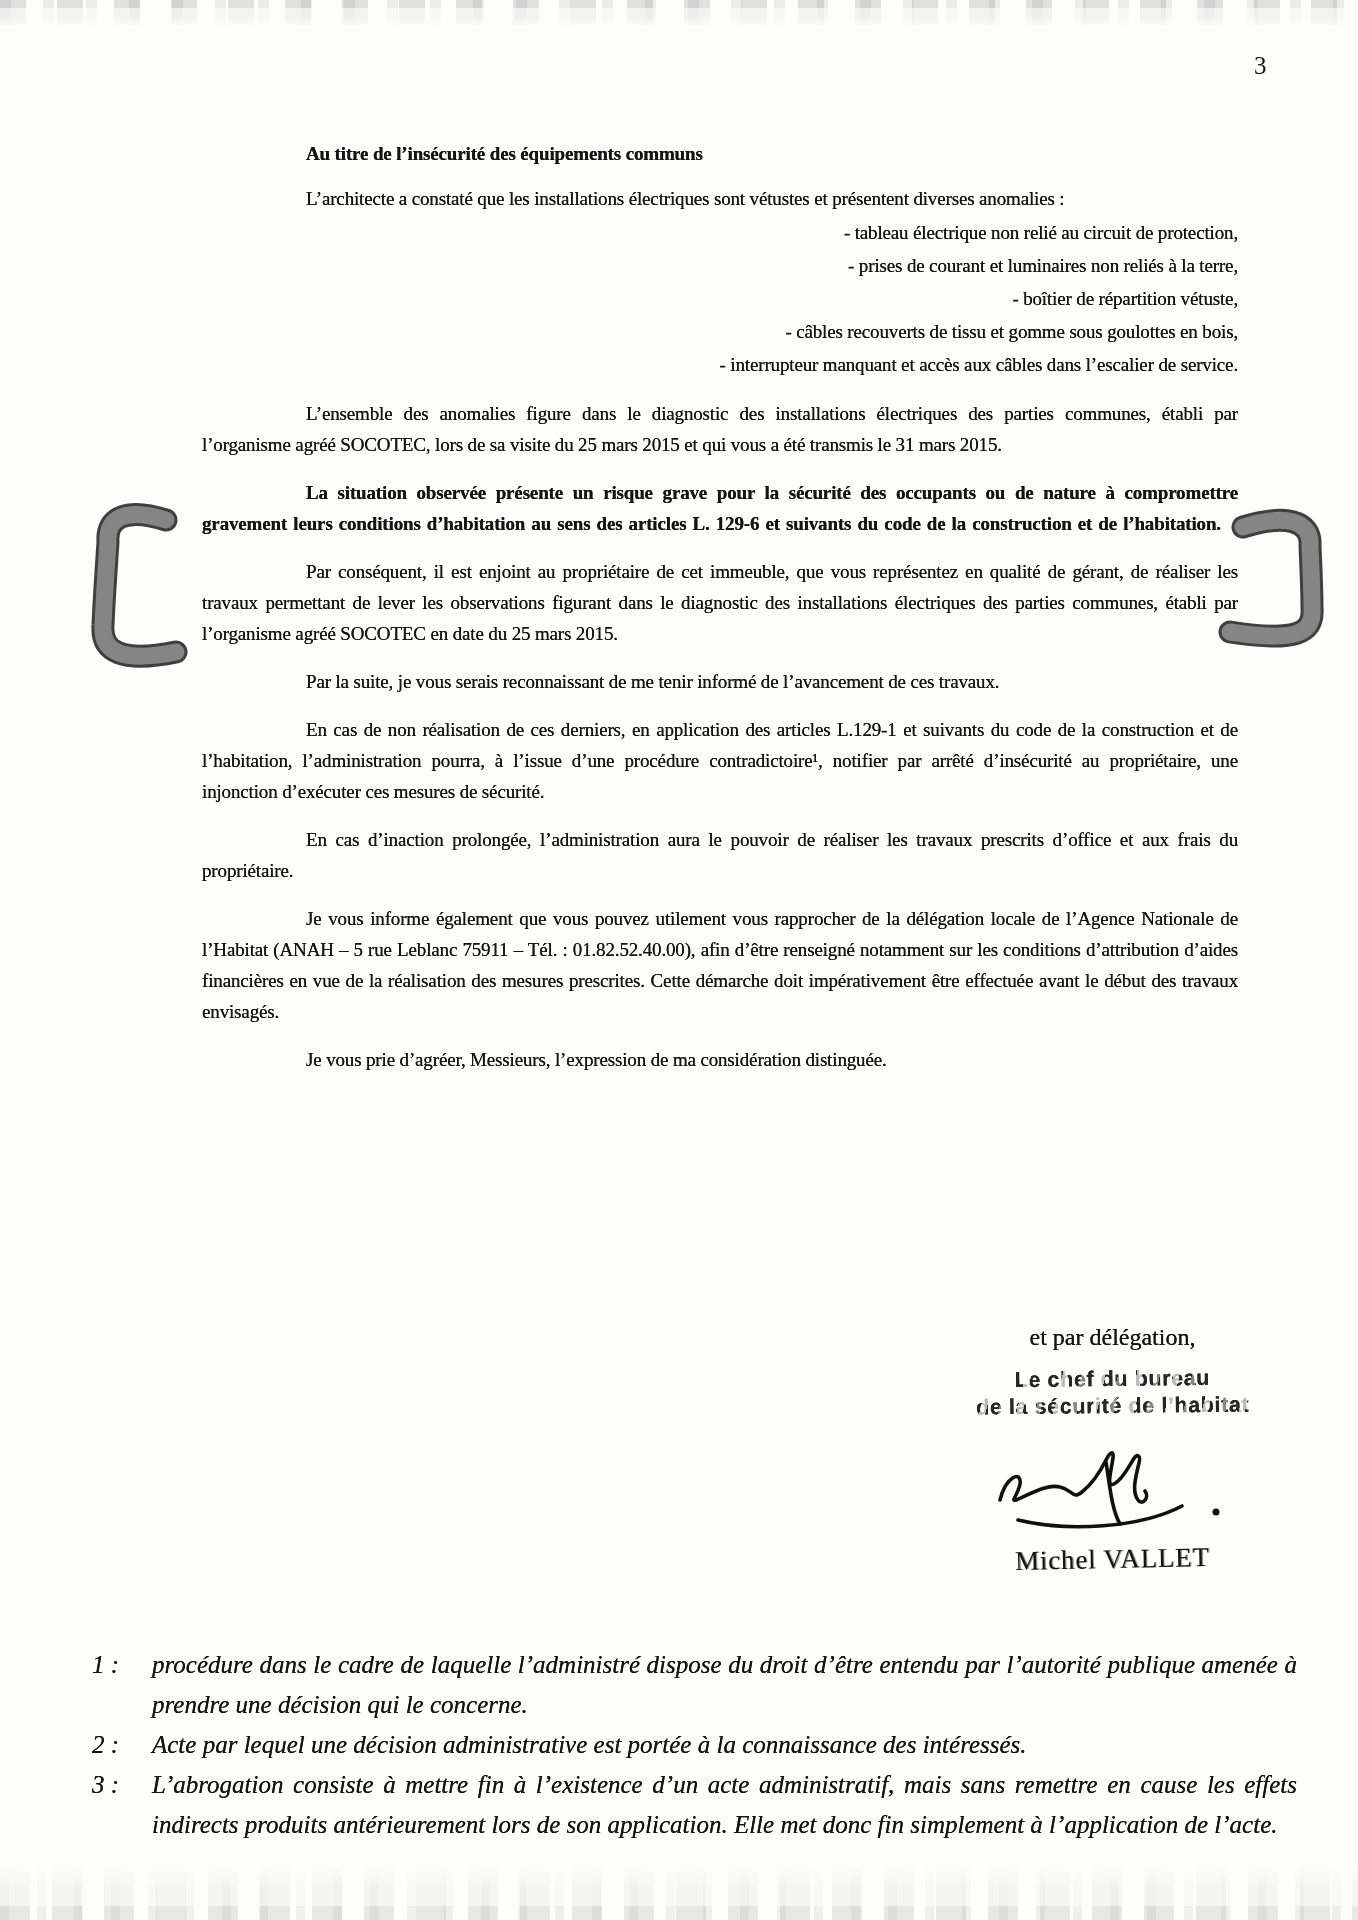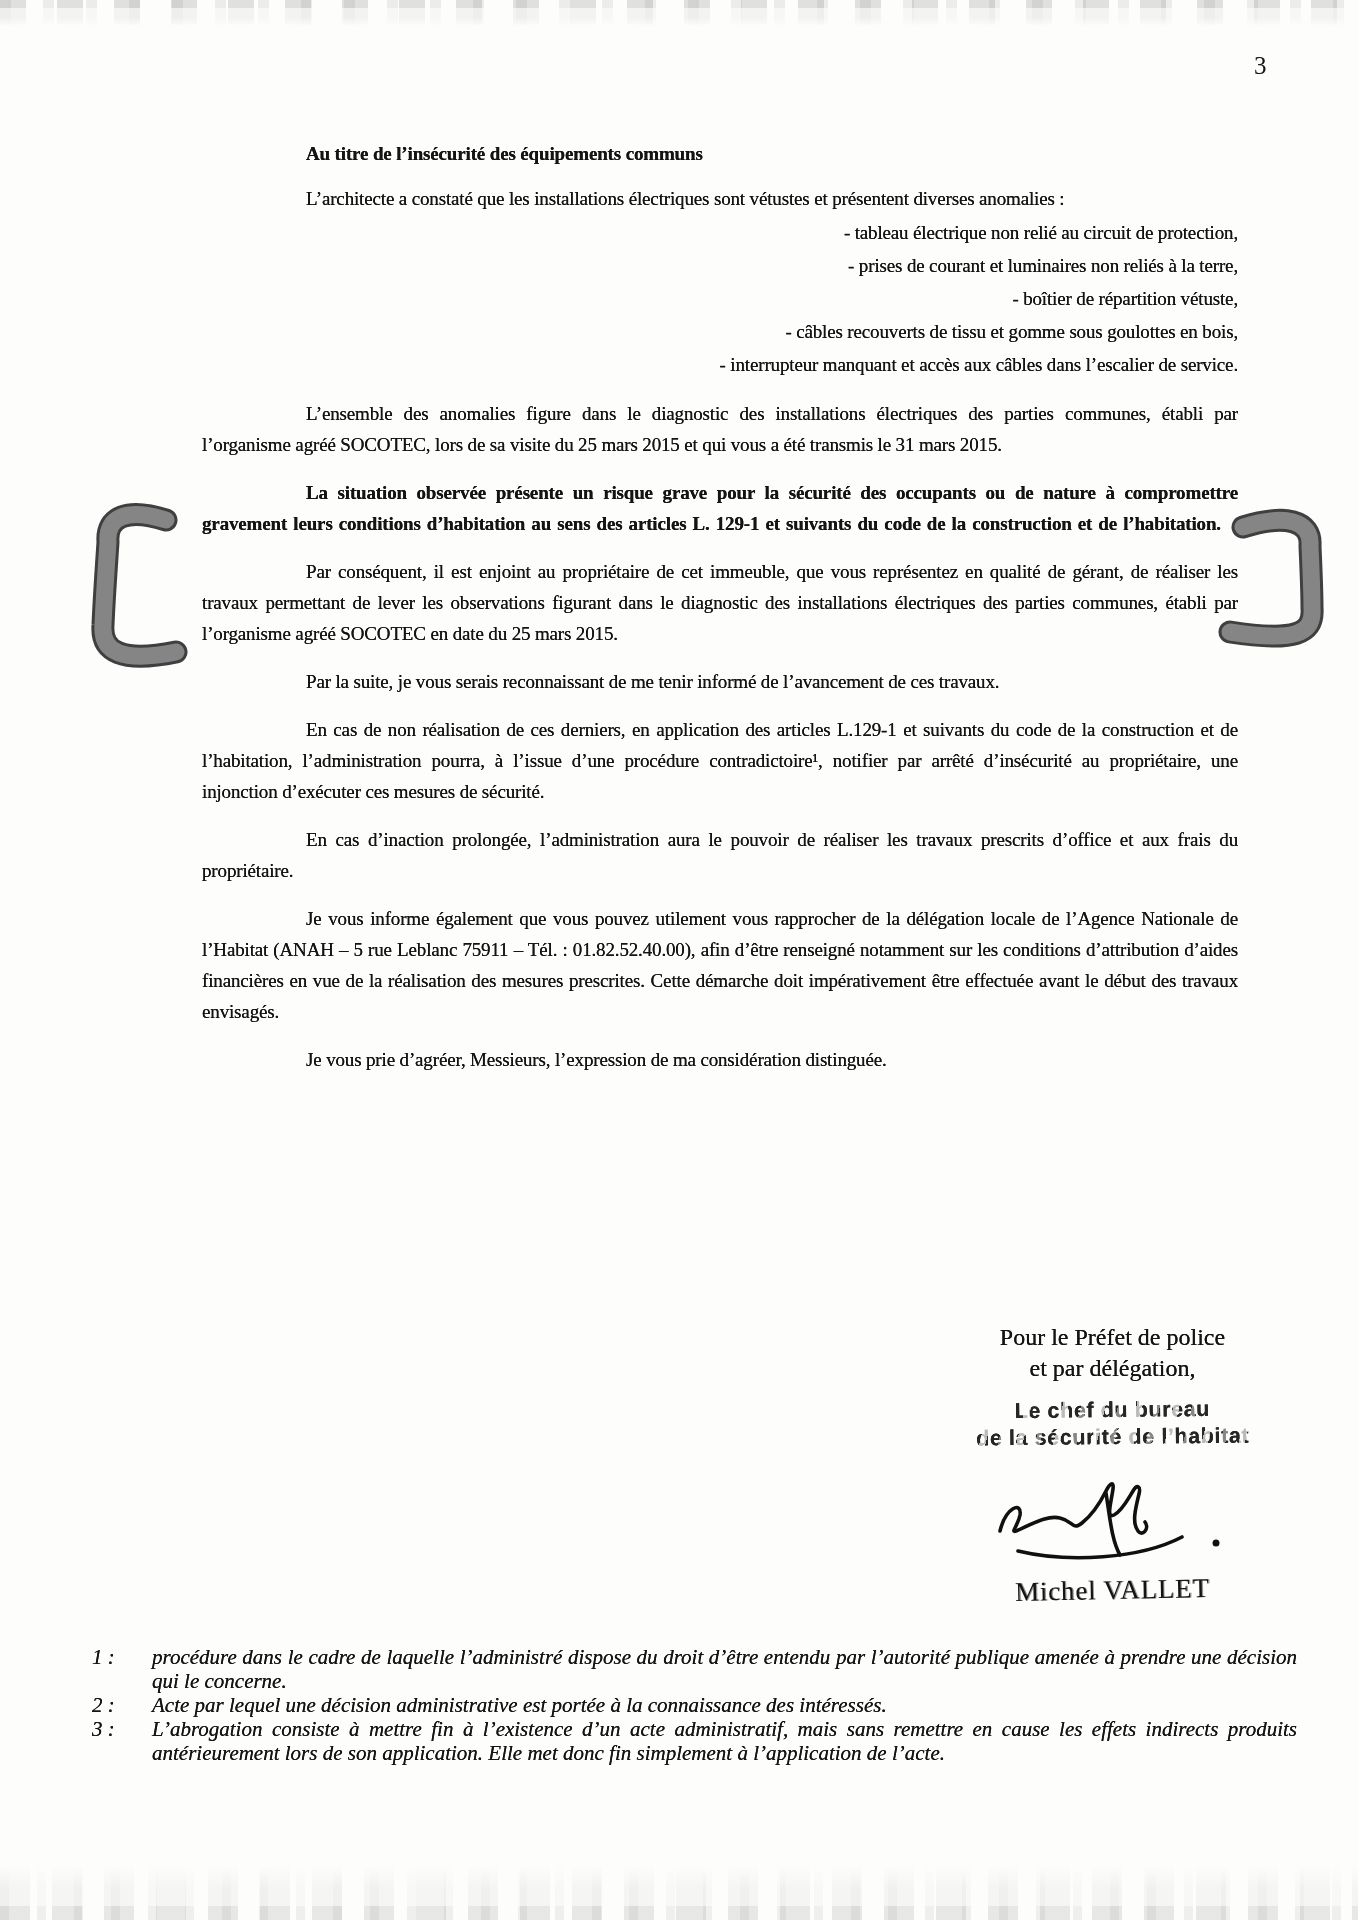--- a/index.html
+++ b/index.html
@@ -74,21 +74,21 @@
   .signatory{
     display:inline-block;margin-top:2px;
     font-size:27px;letter-spacing:.8px;
     transform:rotate(-1.2deg);
     text-shadow:1.2px 0 0 rgba(0,0,0,.4);
   }
 
   
   .footnotes{
     position:absolute;left:92px;top:1645px;width:1205px;
-    font-style:italic;font-size:21px;line-height:24px;
+    font-style:italic;font-size:25px;line-height:40px;
     text-align:justify;
     text-shadow:0 0 .4px currentColor;
   }
   .footnote{padding-left:60px;text-indent:-60px;margin:0;}
   .footnote .fn-num{display:inline-block;width:46px;text-indent:0;margin-right:14px;}
 </style>
 </head>
 <body>
 
 <div class="page">
@@ -102,40 +102,39 @@
     <div class="heading">Au titre de l’insécurité des équipements communs</div>
     <p class="intro">L’architecte a constaté que les installations électriques sont vétustes et présentent diverses anomalies :</p>
     <div class="anomalies">
       <div class="anomaly">- tableau électrique non relié au circuit de protection,</div>
       <div class="anomaly">- prises de courant et luminaires non reliés à la terre,</div>
       <div class="anomaly">- boîtier de répartition vétuste,</div>
       <div class="anomaly">- câbles recouverts de tissu et gomme sous goulottes en bois,</div>
       <div class="anomaly">- interrupteur manquant et accès aux câbles dans l’escalier de service.</div>
     </div>
     <p>L’ensemble des anomalies figure dans le diagnostic des installations électriques des parties communes, établi par l’organisme agréé SOCOTEC, lors de sa visite du 25 mars 2015 et qui vous a été transmis le 31 mars 2015.</p>
-    <p class="bold-para">La situation observée présente un risque grave pour la sécurité des occupants ou de nature à compromettre gravement leurs conditions d’habitation au sens des articles L. 129-1 et suivants du code de la construction et de l’habitation.</p>
+    <p class="bold-para">La situation observée présente un risque grave pour la sécurité des occupants ou de nature à compromettre gravement leurs conditions d’habitation au sens des articles L. 129-6 et suivants du code de la construction et de l’habitation.</p>
     <p>Par conséquent, il est enjoint au propriétaire de cet immeuble, que vous représentez en qualité de gérant, de réaliser les travaux permettant de lever les observations figurant dans le diagnostic des installations électriques des parties communes, établi par l’organisme agréé SOCOTEC en date du 25 mars 2015.</p>
     <p>Par la suite, je vous serais reconnaissant de me tenir informé de l’avancement de ces travaux.</p>
     <p>En cas de non réalisation de ces derniers, en application des articles L.129-1 et suivants du code de la construction et de l’habitation, l’administration pourra, à l’issue d’une procédure contradictoire¹, notifier par arrêté d’insécurité au propriétaire, une injonction d’exécuter ces mesures de sécurité.</p>
     <p>En cas d’inaction prolongée, l’administration aura le pouvoir de réaliser les travaux prescrits d’office et aux frais du propriétaire.</p>
     <p>Je vous informe également que vous pouvez utilement vous rapprocher de la délégation locale de l’Agence Nationale de l’Habitat (ANAH – 5 rue Leblanc 75911 – Tél. : 01.82.52.40.00), afin d’être renseigné notamment sur les conditions d’attribution d’aides financières en vue de la réalisation des mesures prescrites. Cette démarche doit impérativement être effectuée avant le début des travaux envisagés.</p>
     <p class="closing">Je vous prie d’agréer, Messieurs, l’expression de ma considération distinguée.</p>
   </div>
 
   <svg class="brackets" width="1358" height="1920" viewBox="0 0 1358 1920">
     <g fill="none" stroke-linecap="round" stroke-linejoin="round">
       <path d="M166,520 C128,508 106,516 108,542 C106,572 104,600 103,625 C101,652 122,663 176,652" stroke="#3f3f3f" stroke-width="23"></path>
       <path d="M166,520 C128,508 106,516 108,542 C106,572 104,600 103,625 C101,652 122,663 176,652" stroke="#858585" stroke-width="17"></path>
       <path d="M1243,527 C1285,514 1312,520 1310,546 C1311,570 1312,590 1312,608 C1314,634 1295,642 1230,632" stroke="#3f3f3f" stroke-width="23"></path>
       <path d="M1243,527 C1285,514 1312,520 1310,546 C1311,570 1312,590 1312,608 C1314,634 1295,642 1230,632" stroke="#858585" stroke-width="17"></path>
     </g>
   </svg>
 
   <div class="sig-block">
-    <p class="sig-line">Pour le Préfet de police</p>
     <p class="sig-line">et par délégation,</p>
     <div class="stamp">
       <div>Le chef du bureau</div>
       <div>de la sécurité de l’habitat</div>
     </div>
     <svg class="signature-svg" width="250" height="108" viewBox="0 0 250 108">
       <g fill="none" stroke="#101010" stroke-width="3.6" stroke-linecap="round">
         <path d="M12,66 C18,42 34,36 32,50 C30,61 22,68 28,66 C46,58 60,50 72,53 C86,56 84,66 94,58 C104,50 112,38 118,26 C122,18 126,16 125,24 C123,38 118,54 126,50 C134,46 140,34 145,26 C149,19 153,21 151,29 C147,45 144,58 150,66 C154,72 162,64 157,57"></path>
         <path d="M118,28 C122,54 124,76 132,90"></path>
         <path d="M30,86 C80,98 152,94 194,72"></path>

